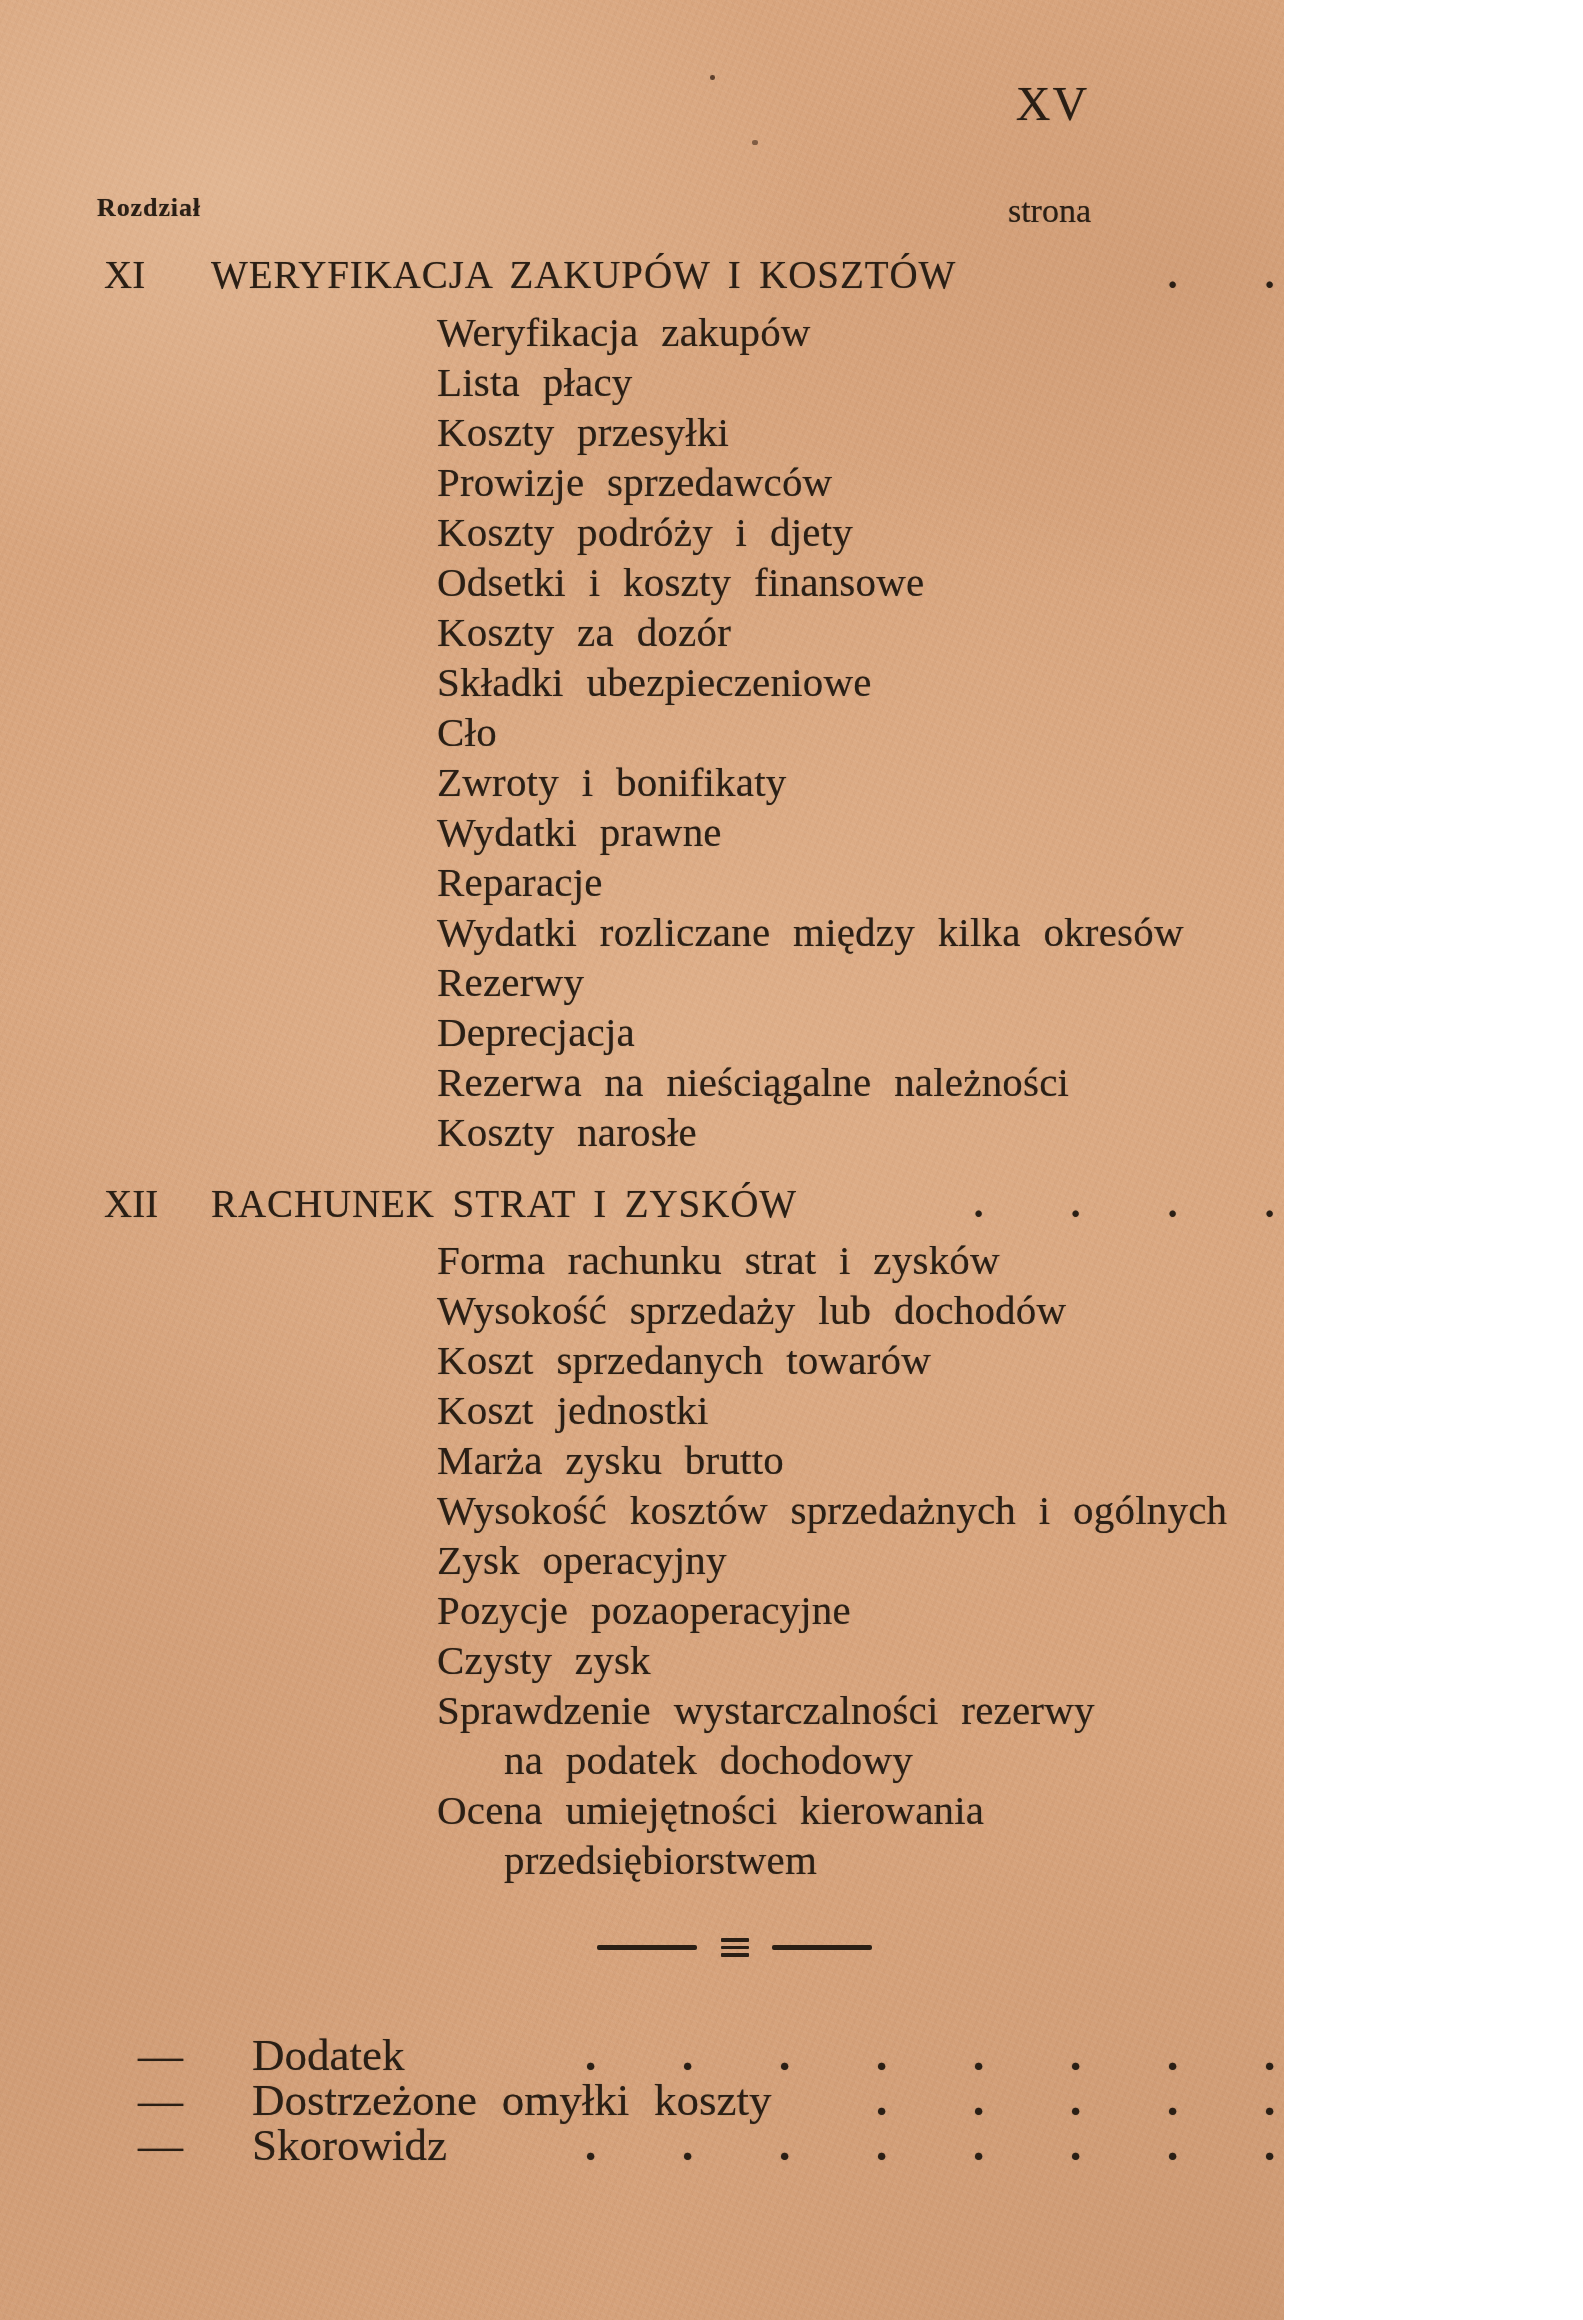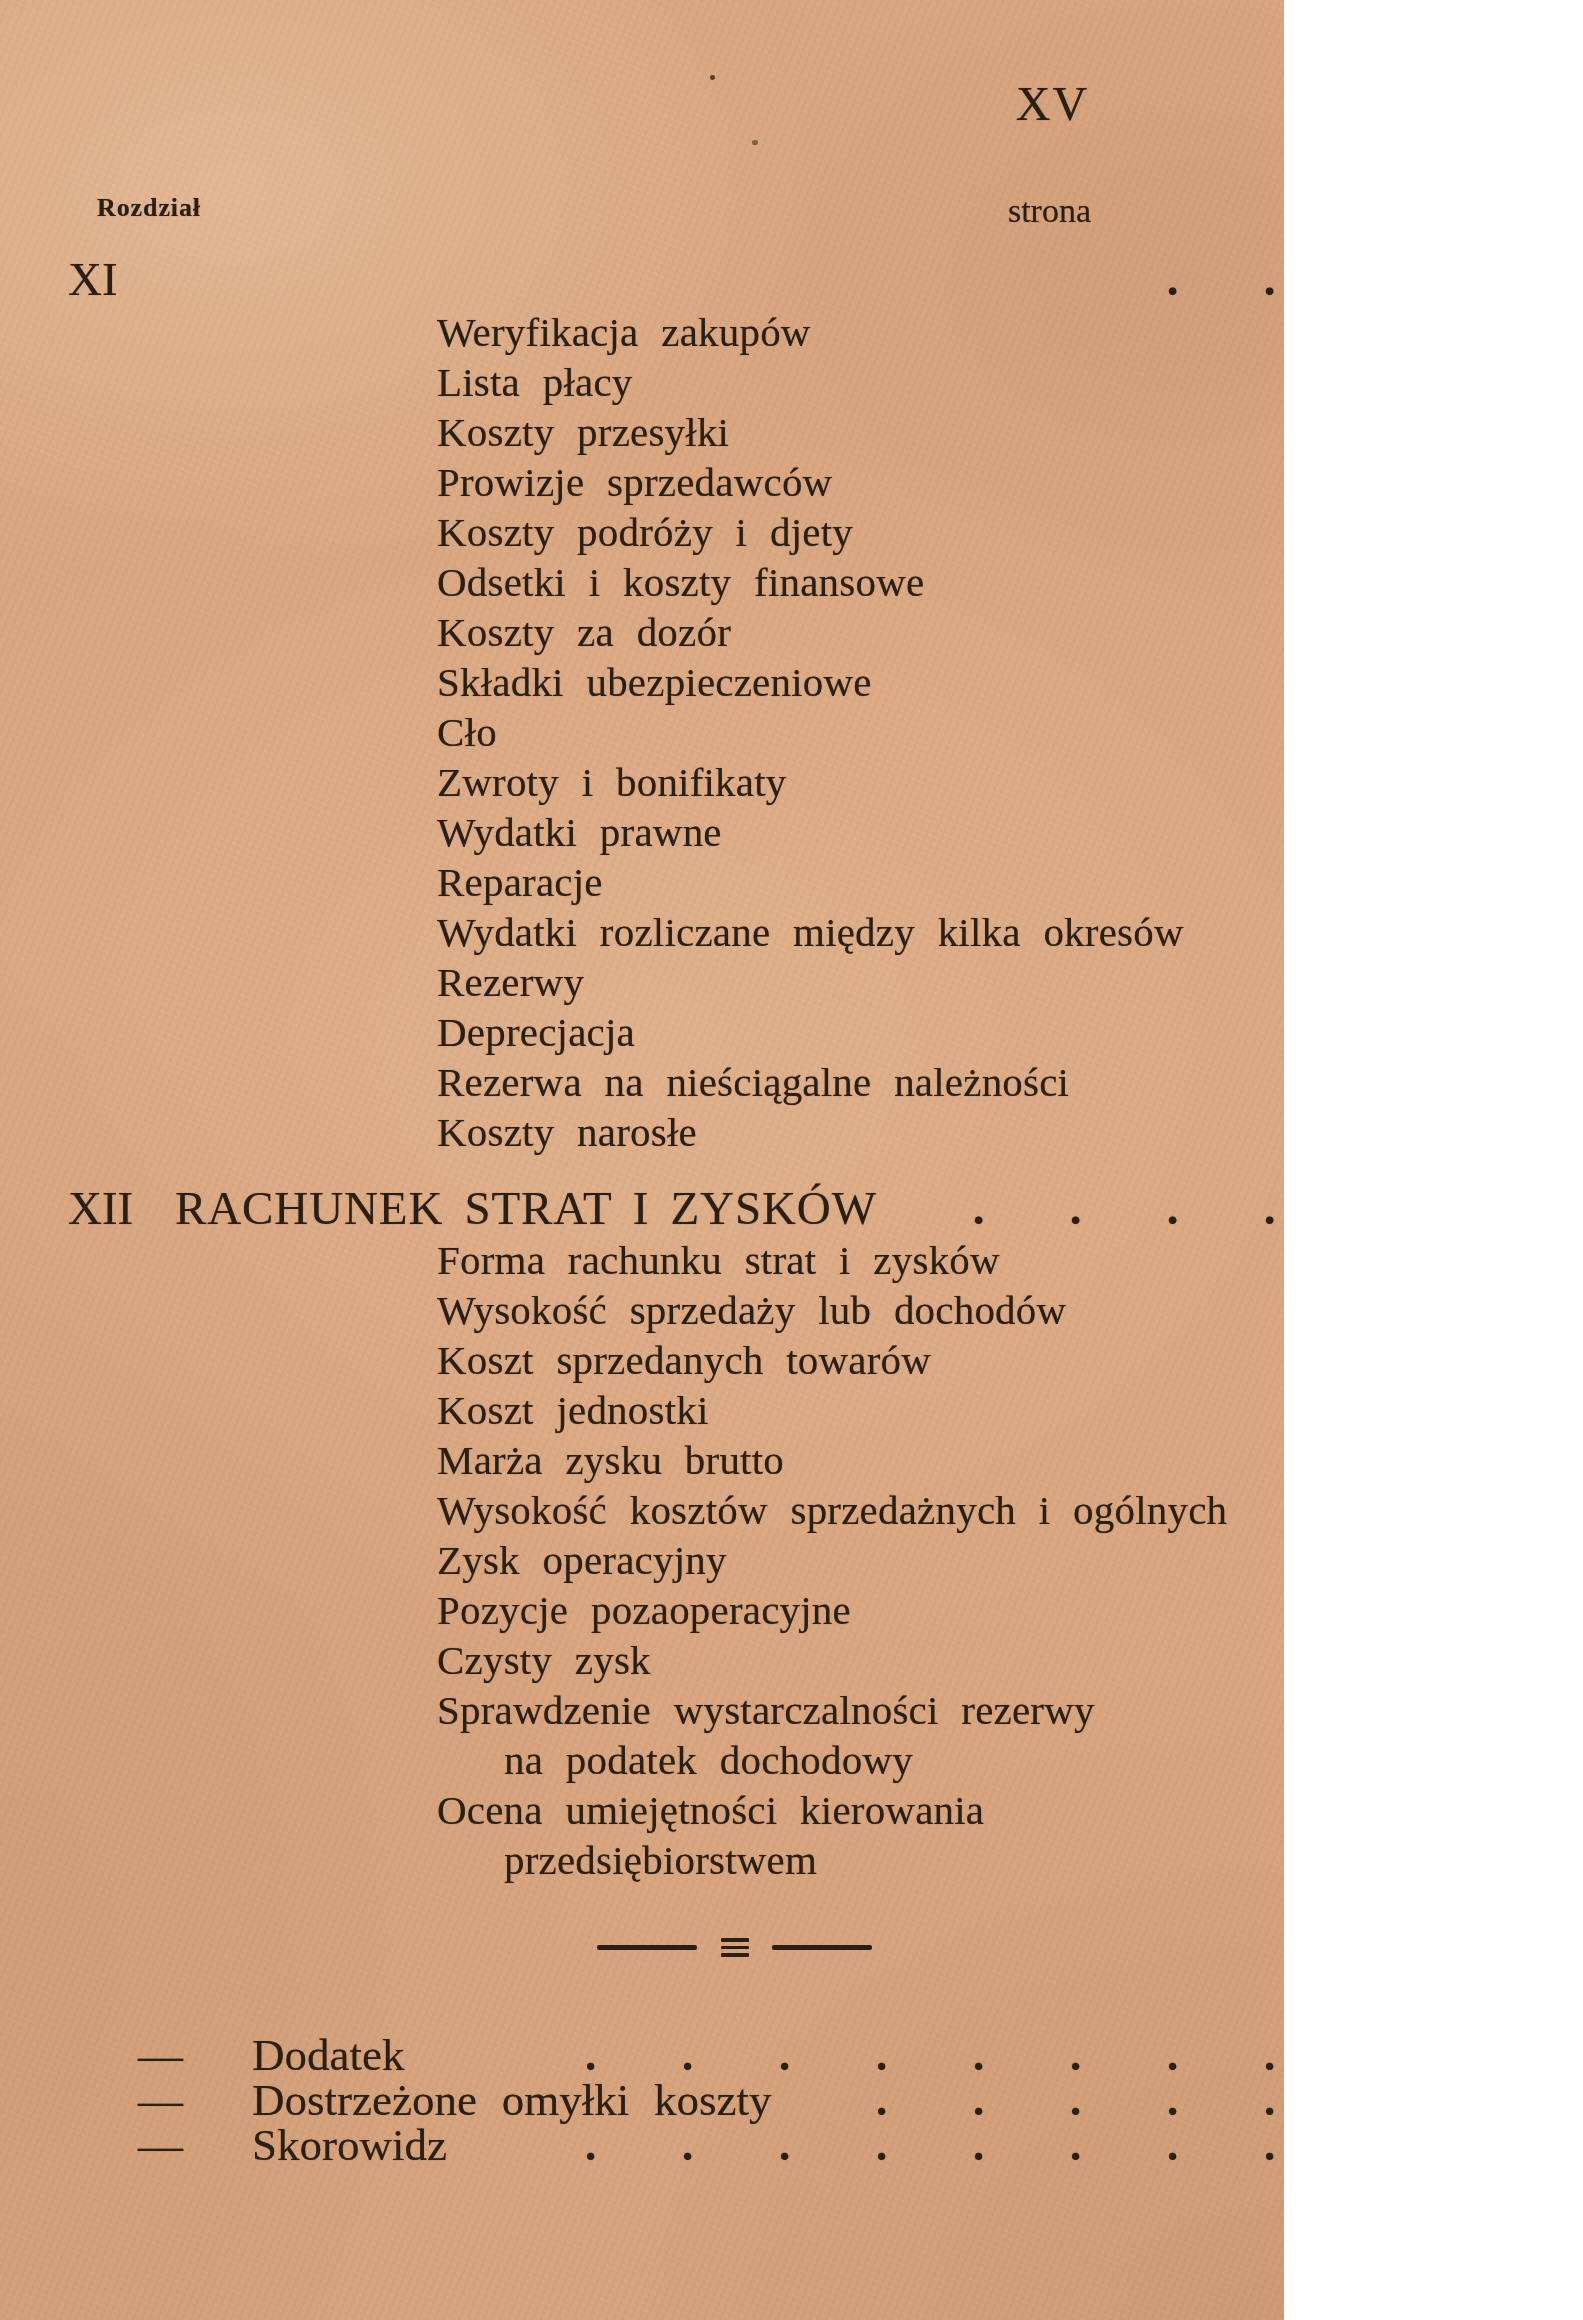--- a/index.html
+++ b/index.html
@@ -28,23 +28,23 @@
   .txt{ text-shadow:0 0 0.9px rgba(40,28,18,0.55); }
 
   
   .folio{position:absolute;top:76px;right:195px;font-size:48px;letter-spacing:1.9px;}
   .colhead-left{position:absolute;top:193px;left:97px;font-size:26px;font-weight:bold;letter-spacing:0.9px;}
   .colhead-right{position:absolute;top:192px;right:193px;font-size:34px;text-align:right;}
 
   
   .ch-row{
     position:absolute;left:0;width:1584px;box-sizing:border-box;
-    padding:0 190px 0 68px;
+    padding:0 190px 0 104px;
     display:flex;align-items:baseline;
-    font-size:47px;white-space:nowrap;
+    font-size:39px;white-space:nowrap;
   }
   .ch-num{flex:0 0 107px;}
   .ch-title{flex:0 0 auto;letter-spacing:0.9px;word-spacing:0.18em;}
   .dots-wrap{flex:1 1 0;display:flex;justify-content:flex-end;overflow:hidden;min-width:0;}
   .dot{flex:0 1 97px;min-width:39px;text-align:center;font-weight:bold;}
   .ch-page{flex:0 0 76px;text-align:right;}
 
   
   .items{
     position:absolute;left:401px;
@@ -85,20 +85,21 @@
 <div class="page">
 
   <div class="folio txt">XV</div>
 
   <div class="colhead-left txt">Rozdział</div>
   <div class="colhead-right txt">strona</div>
 
   <div id="toc">
       <div class="ch-row txt" style="top: 252px;">
         <span class="ch-num">XI</span>
+        <span class="ch-title">WERYFIKACJA ZAKUPÓW I KOSZTÓW</span>
         <span class="dots-wrap" style="display: flex;">
           <span class="dot txt">.</span>
           <span class="dot txt">.</span>
         </span>
         <span class="ch-page">370</span>
       </div>
       <div class="items txt" style="top: 307px;">
         <div class="item">Weryfikacja zakupów</div>
         <div class="item">Lista płacy</div>
         <div class="item">Koszty przesyłki</div>

